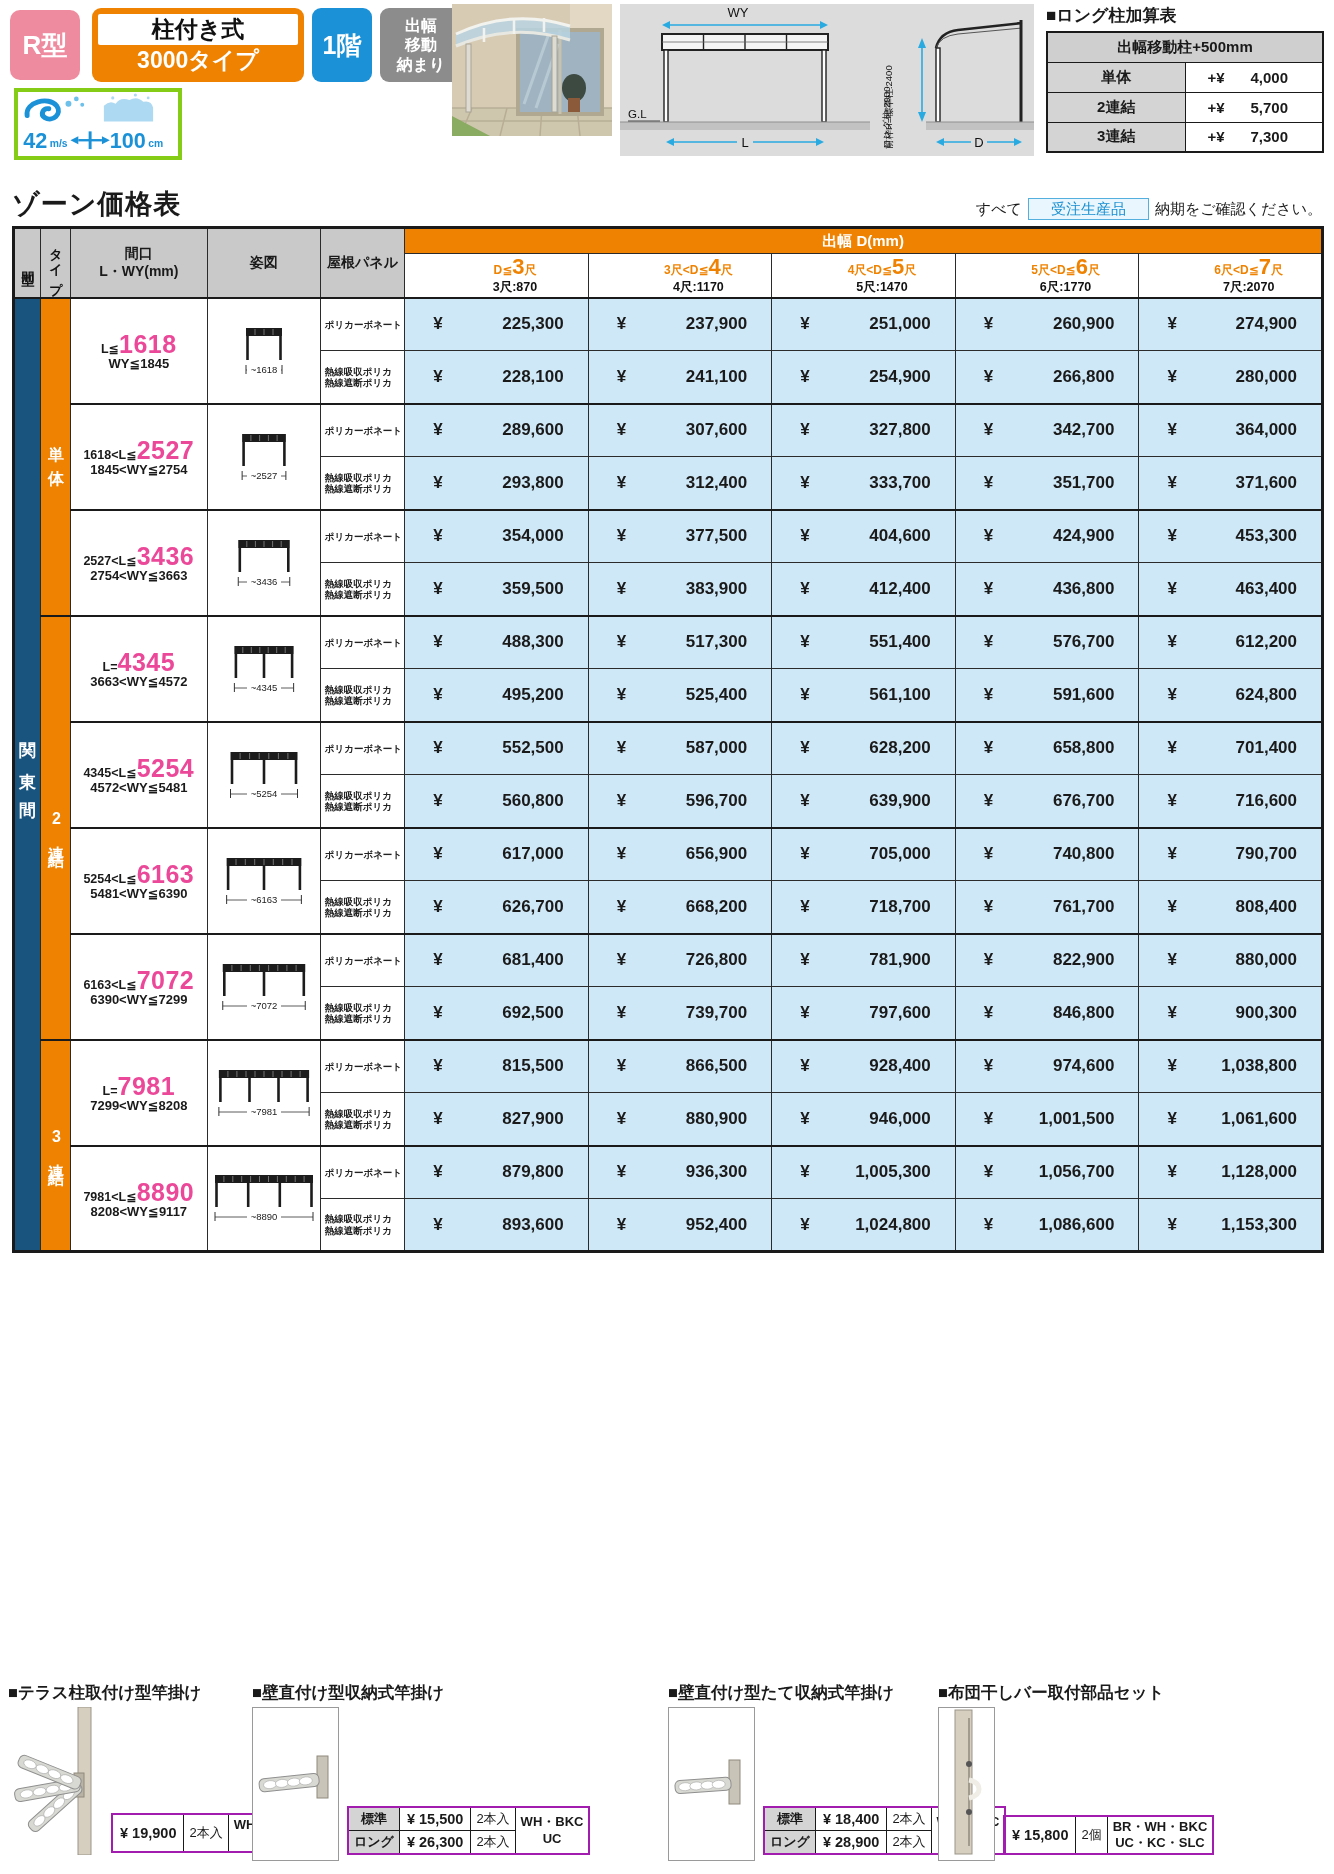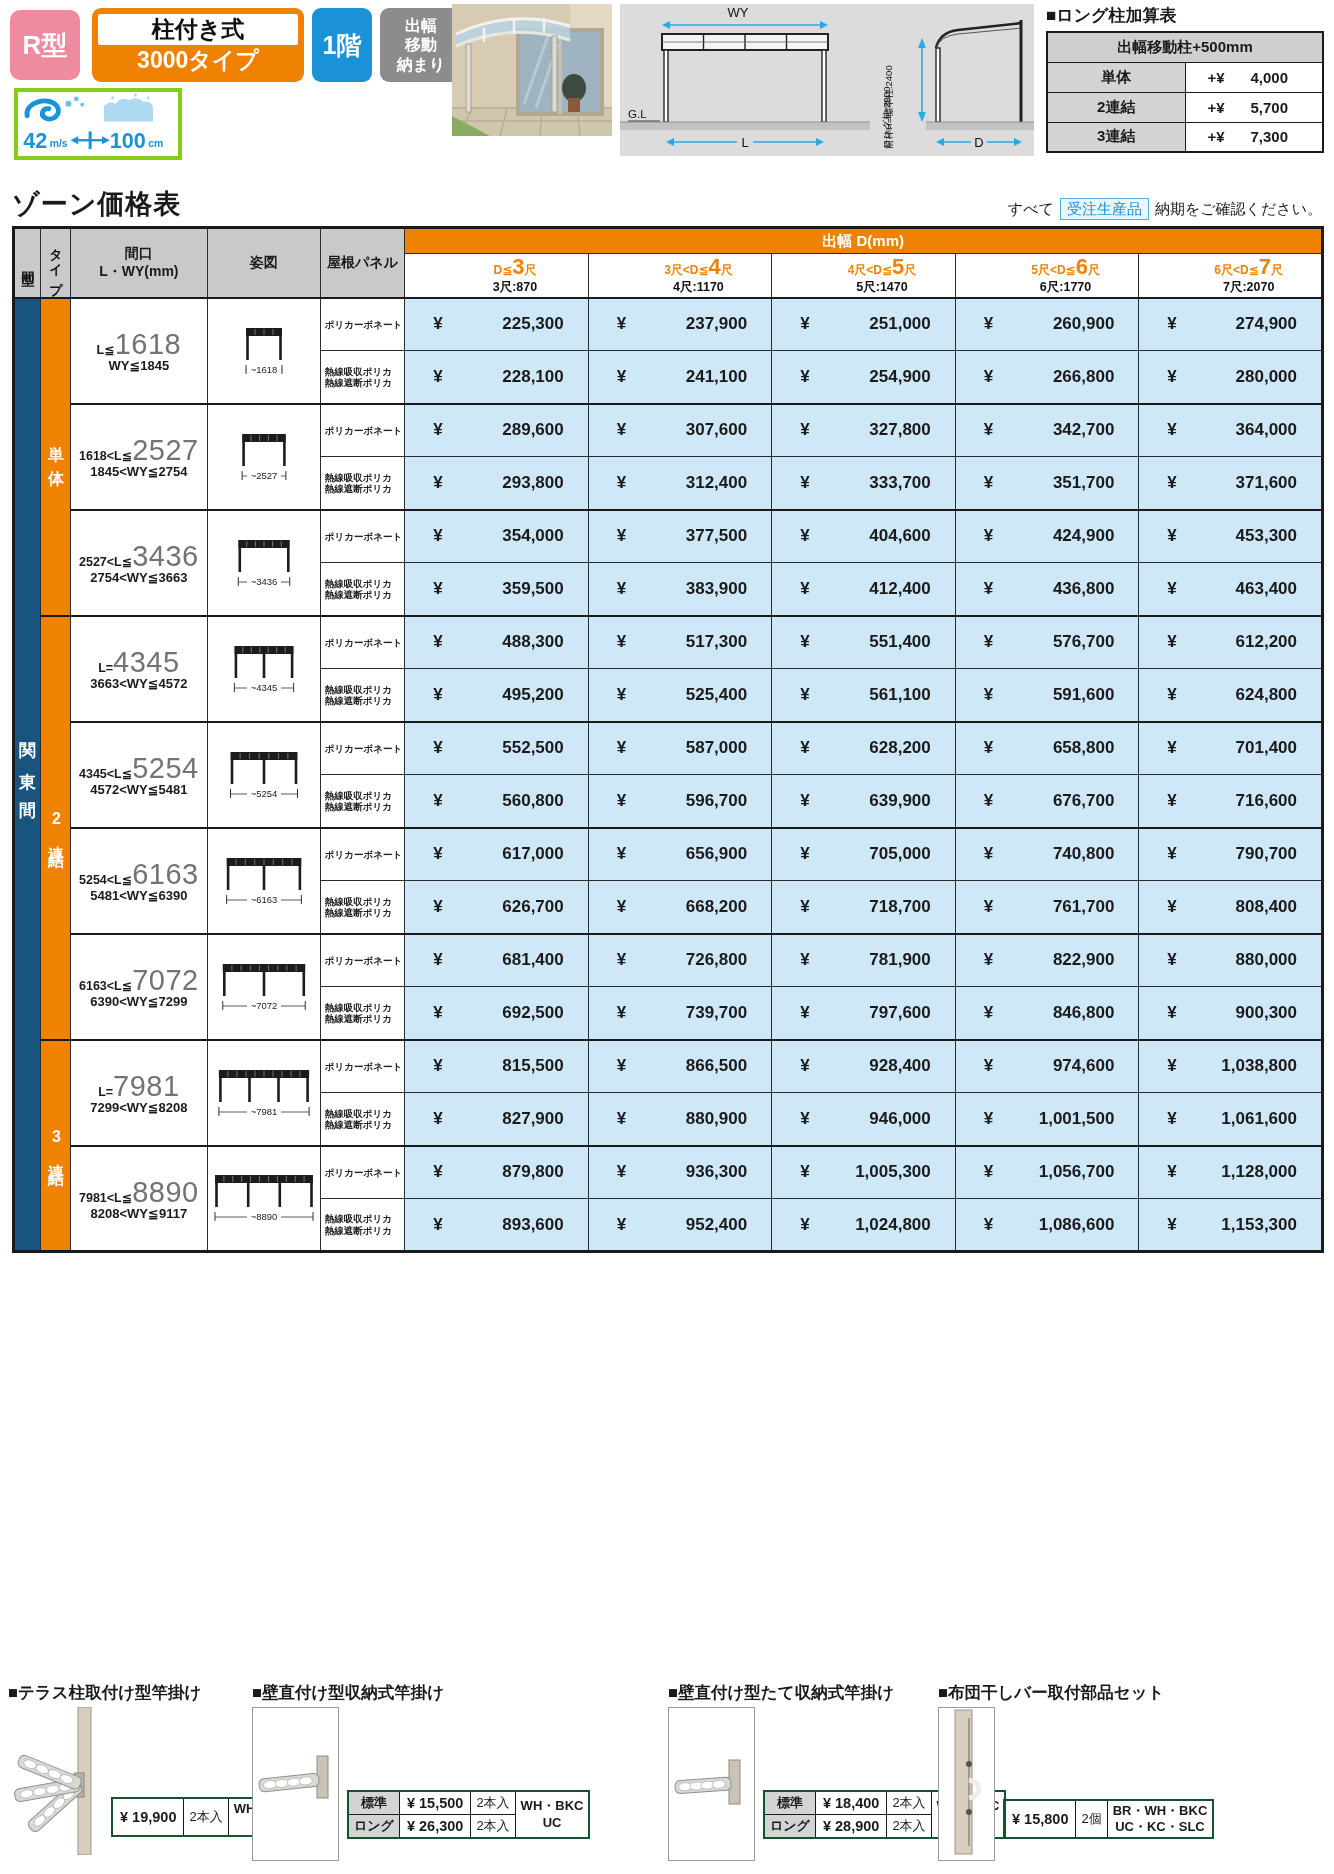--- a/index.html
+++ b/index.html
@@ -29,21 +29,21 @@
   .lc-table th, .lc-table td { border:1px solid #1a1a1a; height:30px; font-size:15px; }
   .lc-table th { background:#cfcfcf; font-weight:bold; }
   .lc-label { background:#d4d4d4; width:88px; text-align:center; font-weight:bold; font-size:14px; }
   .lc-val { background:#fff; font-weight:bold; padding:0 34px 0 22px; text-align:right; }
   .lc-val .sign { float:left; }
 
   
   .zone-title-row { display:flex; align-items:flex-end; margin:22px 12px 0 12px; height:36px; }
   .zone-title { font-size:27px; font-weight:bold; letter-spacing:1px; }
   .zone-note { margin-left:auto; font-size:15px; display:flex; align-items:center; padding-bottom:2px; }
-  .note-badge { border:1px solid #54aede; color:#1a8fd1; background:#eaf6fd; padding:0 6px; margin:0 6px;
+  .note-badge { border:1px solid #54aede; color:#1a8fd1; background:#eaf6fd; padding:0 22px; margin:0 6px;
     font-size:15px; line-height:20px; }
 
   
   .zone-table { border-collapse:collapse; table-layout:fixed; margin:4px 10px 0 12px;
     border:3px solid #1a1a1a; }
   .zone-table th, .zone-table td { border:1px solid #2b2b2b; vertical-align:middle; }
   .zone-table thead tr.h1 { height:26px; }
   .zone-table thead tr.h2 { height:44px; }
   .zone-table tbody tr { height:53px; }
   .gray-h { background:#c9c9c9; font-size:14px; font-weight:bold; text-align:center; }
@@ -56,37 +56,37 @@
   .th-v { font-size:13px; letter-spacing:2px; color:#111; }
   .cell-magata { background:#19547f; text-align:center; }
   .cell-magata .vtext { color:#fff; font-size:17px; letter-spacing:30px; }
   .cell-type { background:#ef8200; text-align:center; }
   .cell-type .vtext { color:#fff; font-size:16px; }
   .vtype-0 { letter-spacing:24px; }
   .vtype-1 { letter-spacing:6px; }
   .vtype-2 { letter-spacing:6px; }
   .cell-opening { background:#fff; text-align:center; }
   .opening-pre { font-size:12.5px; font-weight:bold; }
-  .opening-num { font-size:29px; font-weight:normal; color:#737373; letter-spacing:0.5px; }
+  .opening-num { font-size:25px; font-weight:bold; color:#ec4899; letter-spacing:0.5px; }
   .opening-wy { font-size:13px; font-weight:bold; margin-top:-3px; }
   .cell-fig { background:#fff; text-align:center; }
   .cell-panel { background:#fff; font-size:9.5px; line-height:1.18; padding-left:4px; font-weight:bold; color:#222; }
   .cell-price { background:#cfe8f7; font-size:17px; font-weight:bold; padding:0 24px 0 28px; text-align:right; white-space:nowrap; }
   .cell-price .yen { float:left; }
   tr.sub2 td { border-top:1px dashed #555; }
   tr.size-start td, tr.group-start td { border-top:2px solid #1a1a1a; }
 
   
   .accessories { position:relative; margin-top:429px; height:190px; }
   .acc { position:absolute; top:0; }
   .acc h3 { font-size:16.5px; font-weight:bold; margin-bottom:3px; white-space:nowrap; }
   .acc-body { display:flex; align-items:flex-end; }
   .acc-img { margin-right:8px; background:#fff; }
   .acc-img.framed { border:1px solid #9a9a9a; }
-  .acc-table { border-collapse:collapse; border:2px solid #14532d; margin-bottom:22px; }
+  .acc-table { border-collapse:collapse; border:2px solid #a21caf; margin-bottom:6px; }
   .acc-table td, .acc-table th { border:1px solid #1a1a1a; font-size:13px; text-align:center;
     padding:2px 5px; white-space:nowrap; }
   .acc-table .a-label { background:#d4d4d4; font-weight:bold; }
   .acc-table .a-price { font-weight:bold; font-size:14.5px; padding:2px 7px; }
   .a-colors { font-weight:bold; font-size:12.5px; line-height:1.25; }
 </style>
 </head>
 <body>
 
 <header class="top-header">

